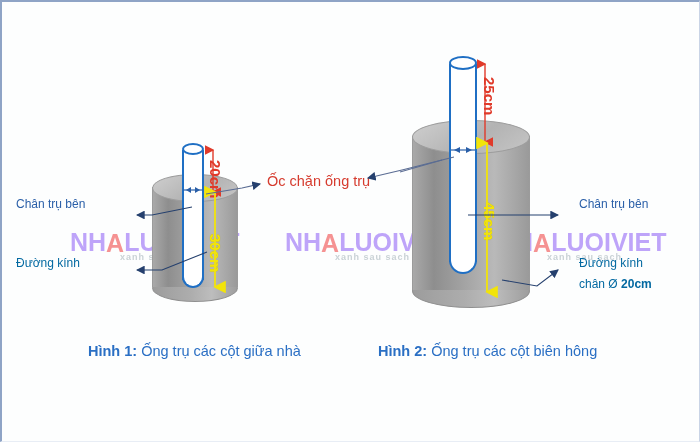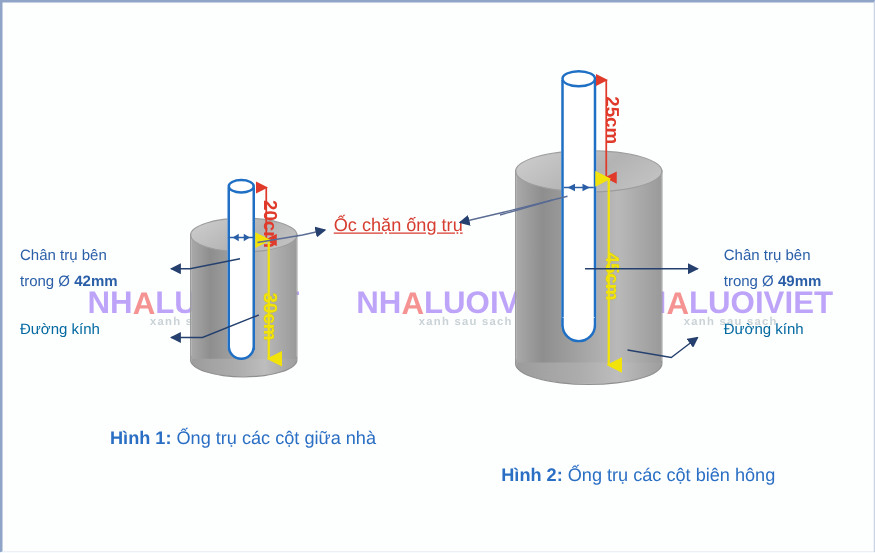--- a/index.html
+++ b/index.html
@@ -100,21 +100,20 @@
   .lbl.red{color:#0369a1;}
   .lbl b{font-weight:bold;}
   .lbl .ln2{display:block;}
 
   .center-lbl{
     position:absolute;
     font-family:"Liberation Sans", sans-serif;
     font-size:14.5px;
     color:#d63c2f;
     white-space:nowrap;
-    text-decoration:underline;
   }
 
   
   .dim{
     position:absolute;
     font-family:"Liberation Sans", sans-serif;
     font-weight:bold;
     font-size:15px;
     white-space:nowrap;
     transform:rotate(90deg);
@@ -165,21 +164,20 @@
 
     <div class="pipe-body" style="left:180px;top:148px;width:22px;height:130px;"></div>
     <div class="pipe-bottom" style="left:180px;top:270px;width:22px;height:16px;border-radius:0 0 11px 11px;"></div>
     <div class="pipe-top" style="left:180px;top:141px;width:22px;height:12px;"></div>
 
     <div class="dim red" style="left:222px;top:158px;">20cm</div>
     <div class="dim yel" style="left:222px;top:232px;">30cm</div>
 
     <div class="lbl blue" style="left:14px;top:192px;">
       <span class="ln2">Chân trụ bên</span>
-      <span class="ln2"><span>trong Ø </span><b>42mm</b></span>
     </div>
 
     <div class="lbl red" style="left:14px;top:251px;">
       <span class="ln2">Đường kính</span>
     </div>
 
     <div class="caption" style="left:62px;top:341px;margin-left:24px;">
       <b>Hình 1:</b><span> Ống trụ các cột giữa nhà</span>
     </div>
   </div>
@@ -191,28 +189,28 @@
 
     <div class="pipe-body" style="left:447px;top:62px;width:28px;height:198px;"></div>
     <div class="pipe-bottom" style="left:447px;top:252px;width:28px;height:20px;border-radius:0 0 14px 14px;"></div>
     <div class="pipe-top" style="left:447px;top:54px;width:28px;height:14px;"></div>
 
     <div class="dim red" style="left:496px;top:75px;">25cm</div>
     <div class="dim yel" style="left:496px;top:200px;">45cm</div>
 
     <div class="lbl blue" style="left:577px;top:192px;">
       <span class="ln2">Chân trụ bên</span>
-      <span class="ln2"><span>trong Ø </span><b>49mm</b></span>
     </div>
 
     <div class="lbl red" style="left:577px;top:251px;">
       <span class="ln2">Đường kính</span>
-    </div>
-
-    <div class="caption" style="left:399px;top:341px;margin-top:30px;">
+      <span class="ln2"><span>chân Ø </span><b>20cm</b></span>
+    </div>
+
+    <div class="caption" style="left:376px;top:341px;">
       <b>Hình 2:</b><span> Ống trụ các cột biên hông</span>
     </div>
   </div>
 
   <div class="center-lbl" style="left:265px;top:171px;">Ốc chặn ống trụ</div>
 
   <svg class="overlay" viewBox="0 0 700 442">
     <defs>
       <marker id="arrRedDown" markerWidth="7" markerHeight="7" refX="3.5" refY="6" orient="auto">
         <polygon points="0,0 7,0 3.5,7" fill="#e03a2a"></polygon>

